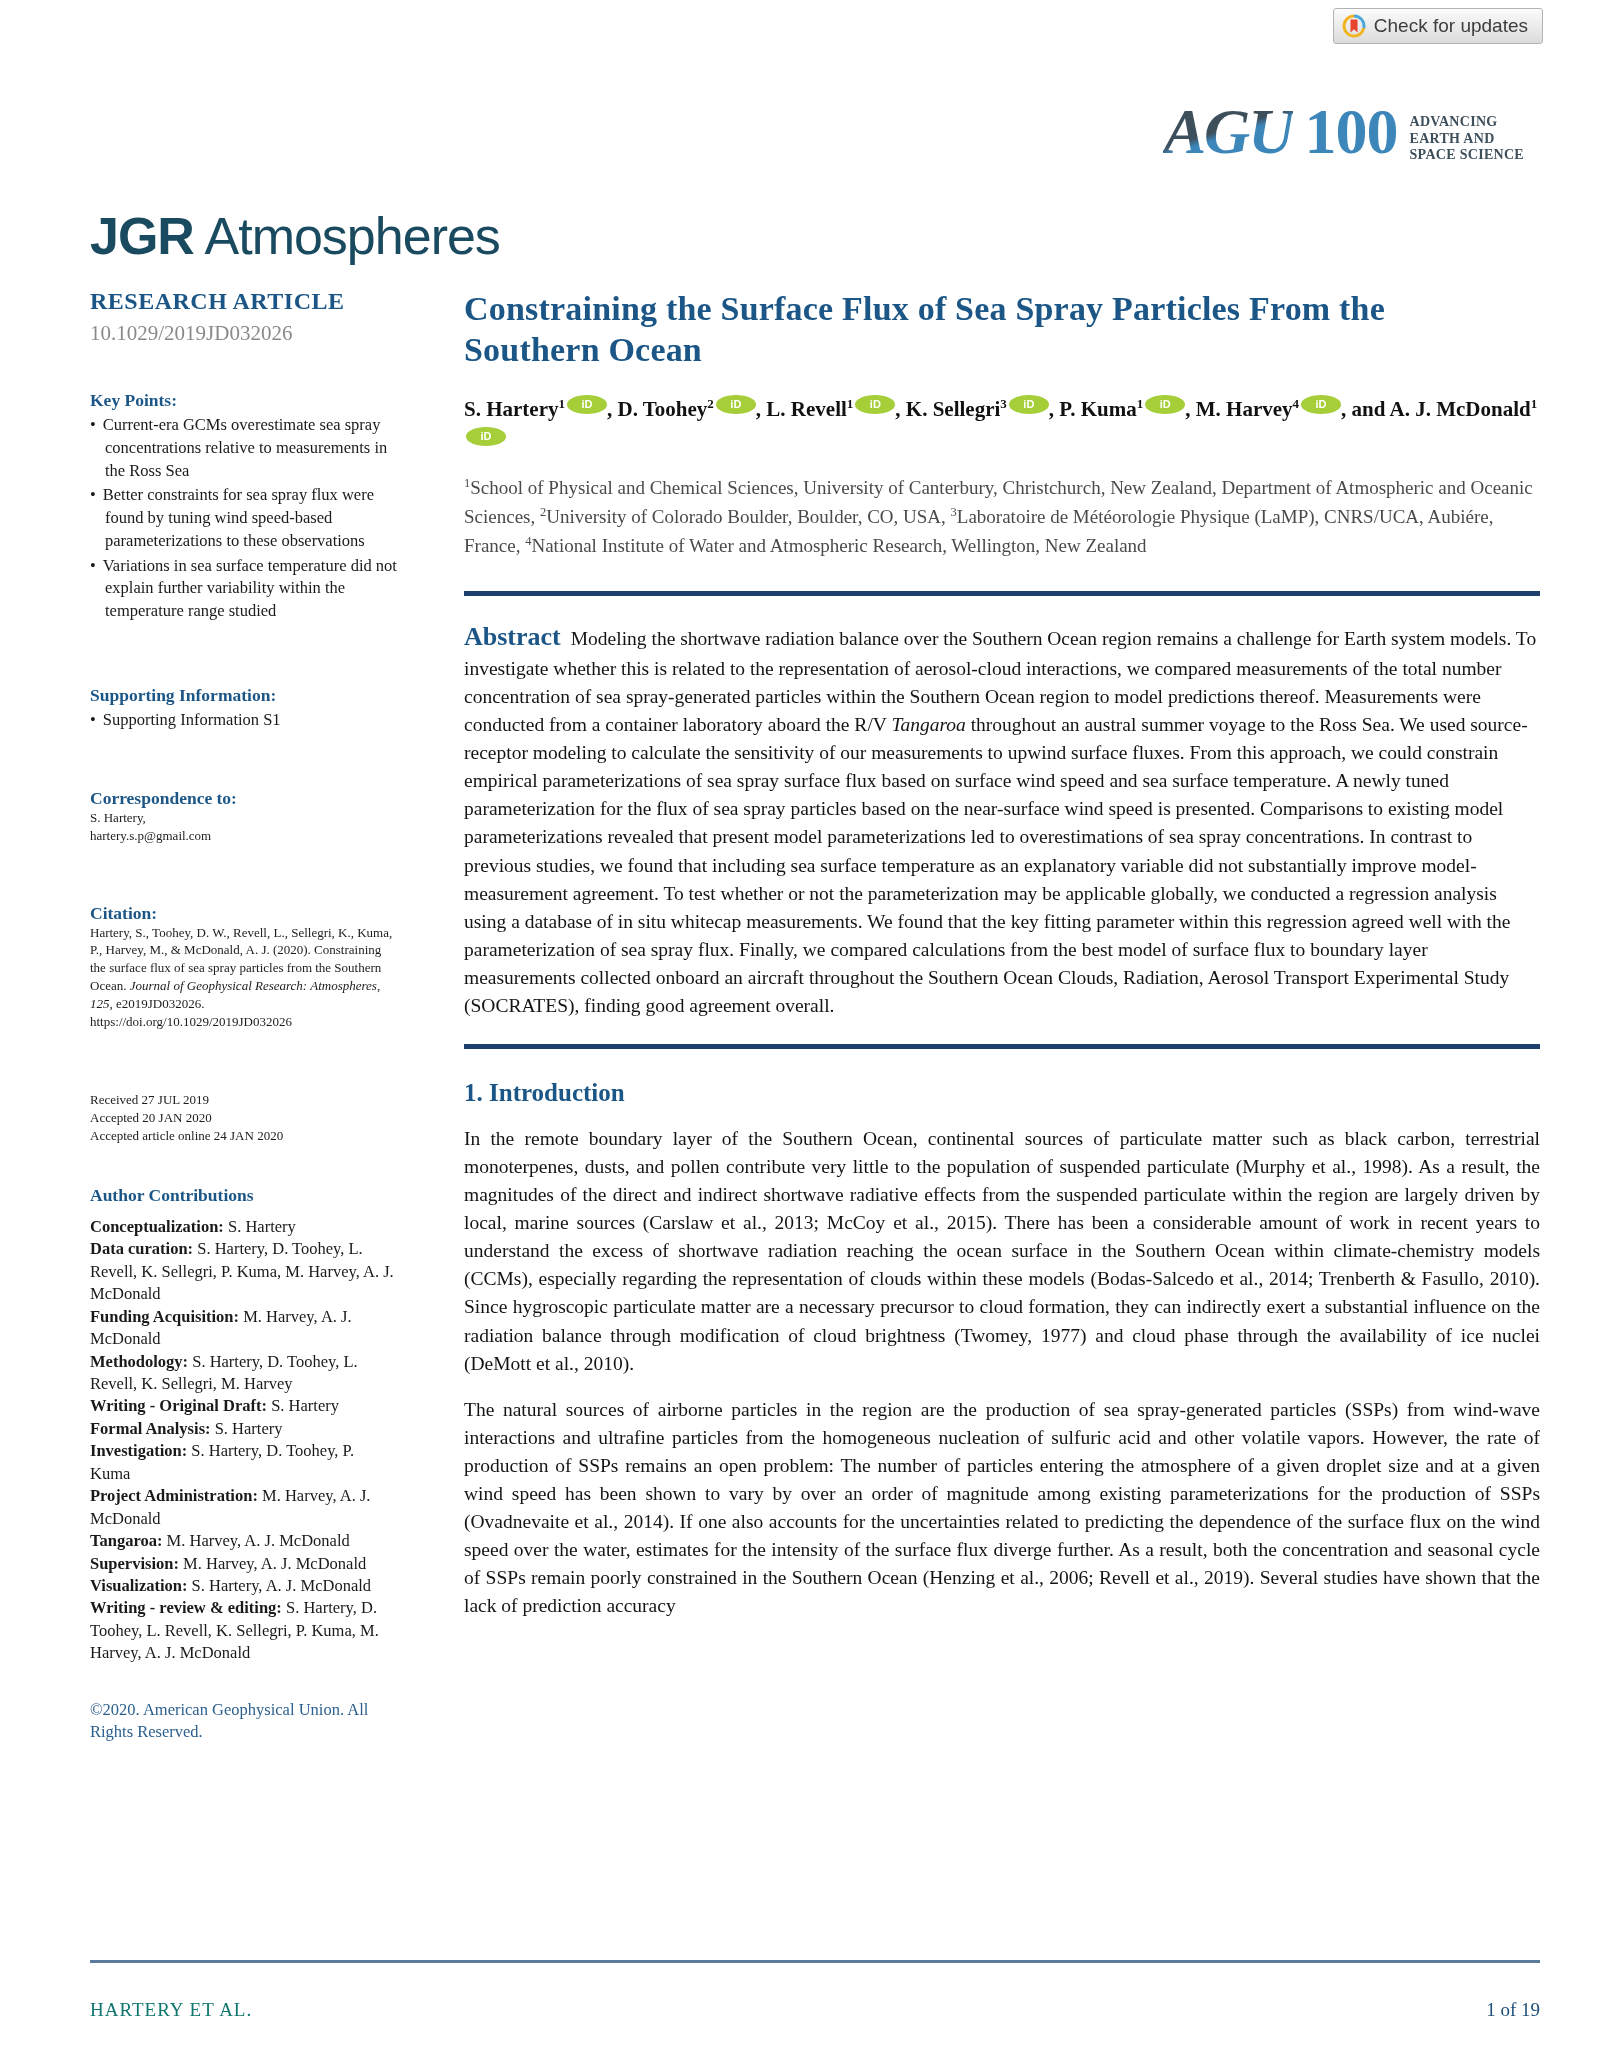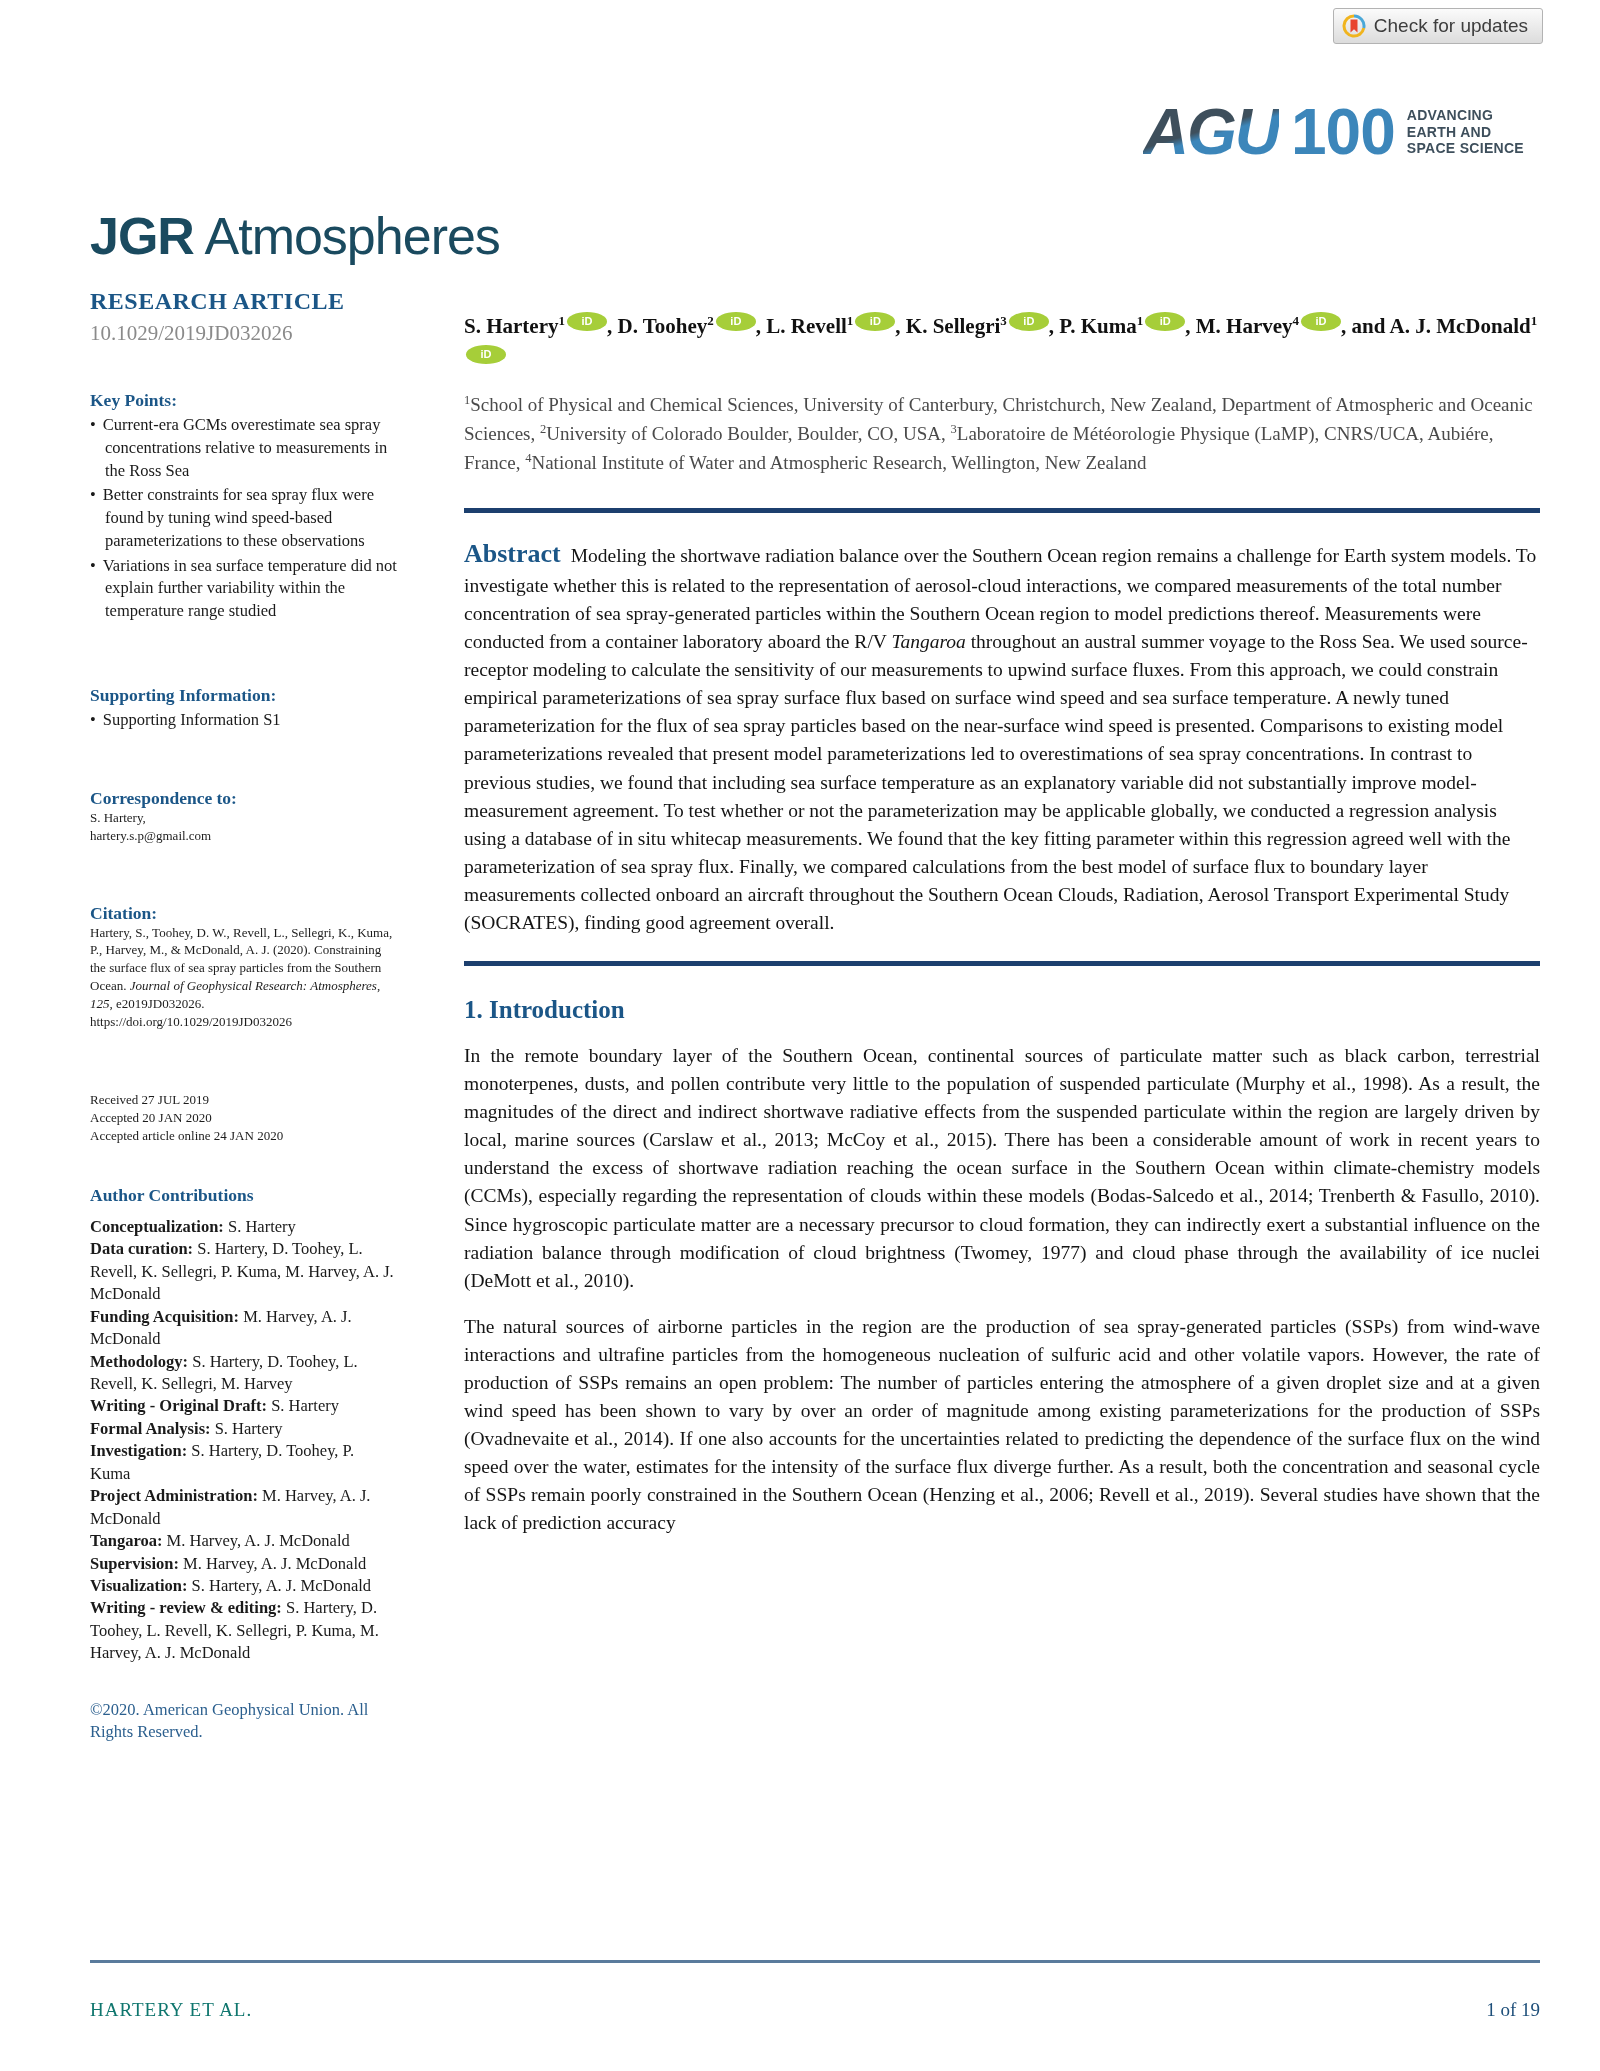--- a/index.html
+++ b/index.html
@@ -18,21 +18,21 @@
     position:absolute; top:8px; right:57px;
     display:flex; align-items:center; gap:8px;
     padding:5px 14px 5px 8px;
     background:linear-gradient(#fbfbfb,#dcdcdc);
     border:1px solid #b3b3b3; border-radius:3px;
     font-family:"Liberation Sans", sans-serif;
     font-size:19px; color:#3d3d3d; cursor:pointer;
   }
 
   
-  .agu-logo { position:absolute; top:100px; right:76px; display:flex; align-items:center; gap:12px; font-family:Liberation Sans, sans-serif; }
+  .agu-logo { position:absolute; top:100px; right:76px; display:flex; align-items:flex-end; gap:12px; font-family:Liberation Serif, serif; }
   .agu-word {
     font-size:64px; font-weight:bold; letter-spacing:-2px; line-height:1;
     background:linear-gradient(163deg,#3e4f5c 0%,#3e4f5c 46%,#3c86ba 54%,#3c86ba 100%);
     -webkit-background-clip:text; background-clip:text; color:transparent;
     font-style:italic;
   }
   .agu-100 { font-size:64px; font-weight:bold; letter-spacing:-1px; color:#3c86ba; line-height:1; }
   .agu-tagline { font-size:14px; font-weight:bold; color:#3e4f5c; line-height:1.18; letter-spacing:.3px; }
 
   
@@ -187,20 +187,21 @@
           <div class="contrib-entry"><b>Supervision:</b><span> M. Harvey, A. J. McDonald</span></div>
           <div class="contrib-entry"><b>Visualization:</b><span> S. Hartery, A. J. McDonald</span></div>
           <div class="contrib-entry"><b>Writing - review &amp; editing:</b><span> S. Hartery, D. Toohey, L. Revell, K. Sellegri, P. Kuma, M. Harvey, A. J. McDonald</span></div>
         </div>
       </div>
 
       <div class="copyright">©2020. American Geophysical Union. All Rights Reserved.</div>
     </div>
 
     <div class="col-right">
+      <h1 class="article-title">Constraining the Surface Flux of Sea Spray Particles From the Southern Ocean</h1>
 
       <div class="authors">
         <span><span></span><span>S. Hartery</span><sup>1</sup><span class="orcid">iD</span><span>, </span></span>
         <span><span></span><span>D. Toohey</span><sup>2</sup><span class="orcid">iD</span><span>, </span></span>
         <span><span></span><span>L. Revell</span><sup>1</sup><span class="orcid">iD</span><span>, </span></span>
         <span><span></span><span>K. Sellegri</span><sup>3</sup><span class="orcid">iD</span><span>, </span></span>
         <span><span></span><span>P. Kuma</span><sup>1</sup><span class="orcid">iD</span><span>, </span></span>
         <span><span></span><span>M. Harvey</span><sup>4</sup><span class="orcid">iD</span><span>, </span></span>
         <span><span>and </span><span>A. J. McDonald</span><sup>1</sup><span class="orcid">iD</span><span></span></span>
       </div>

